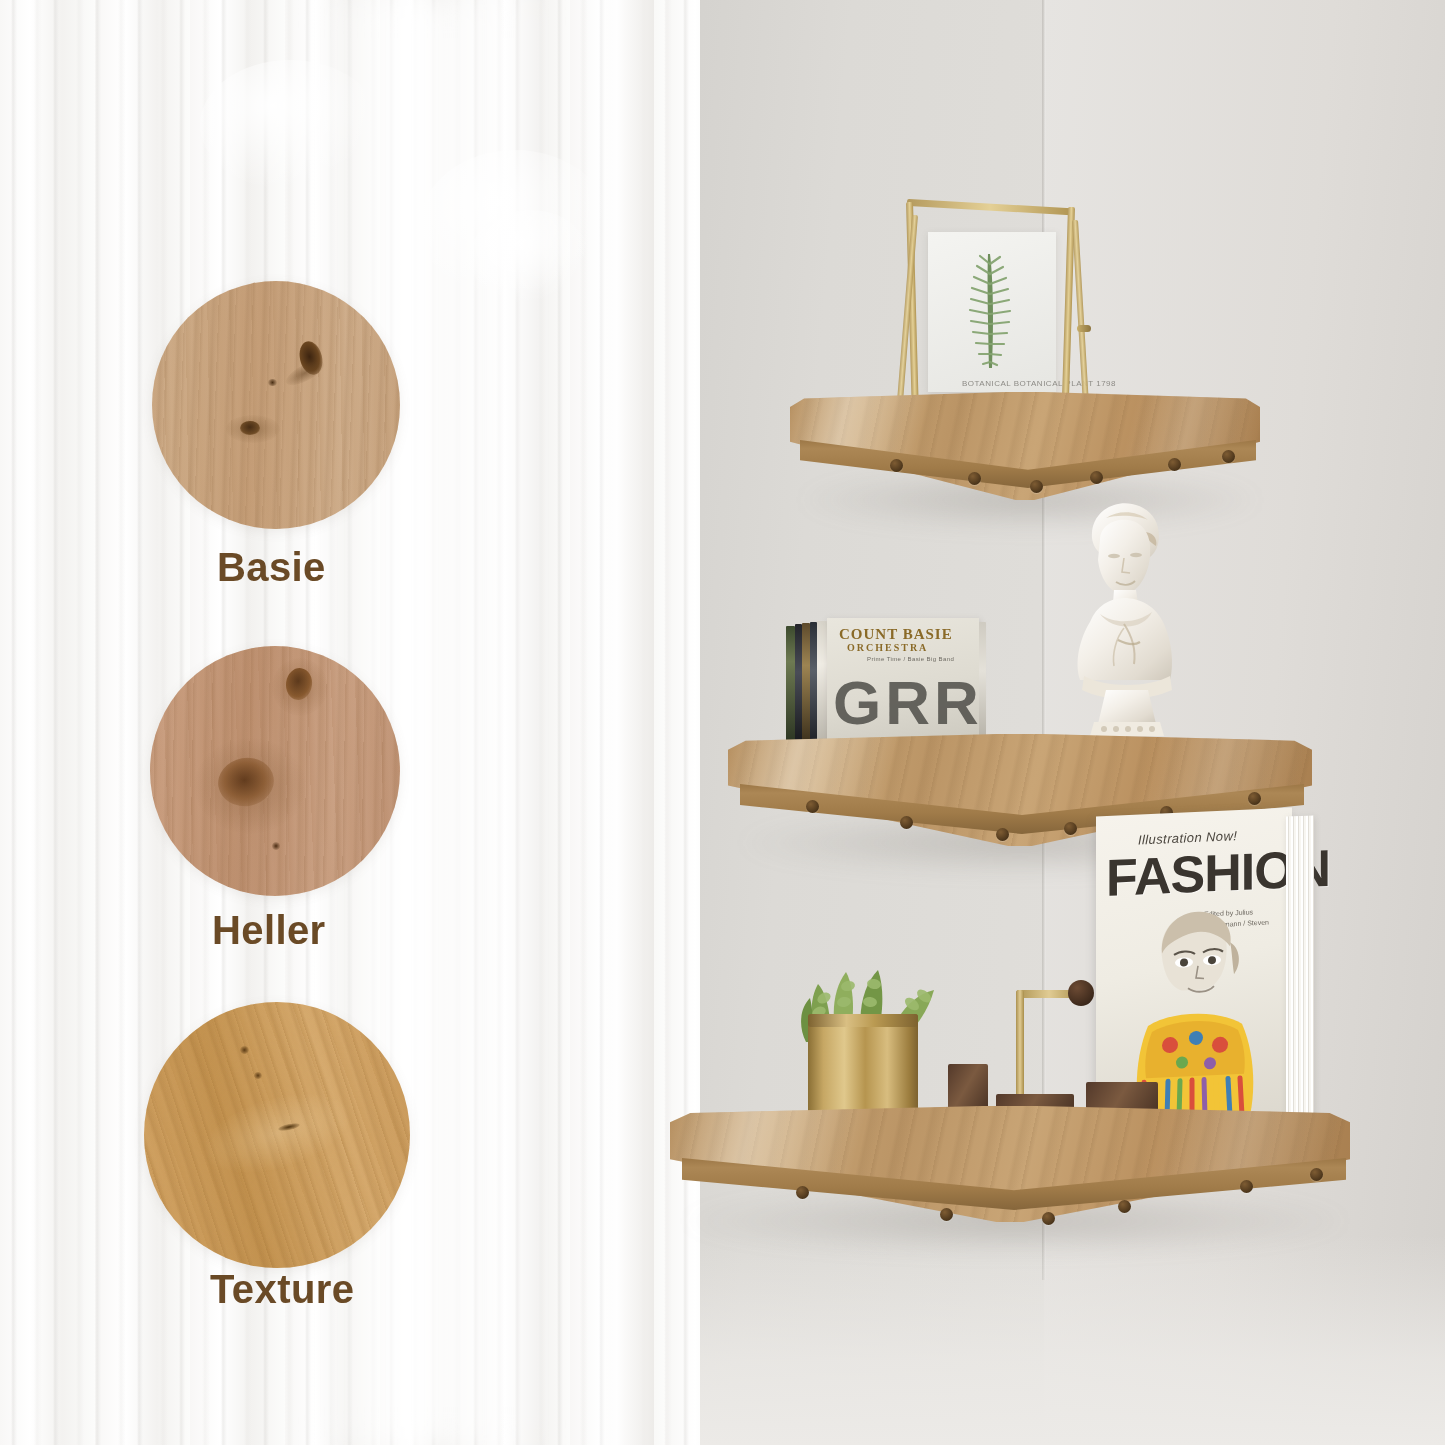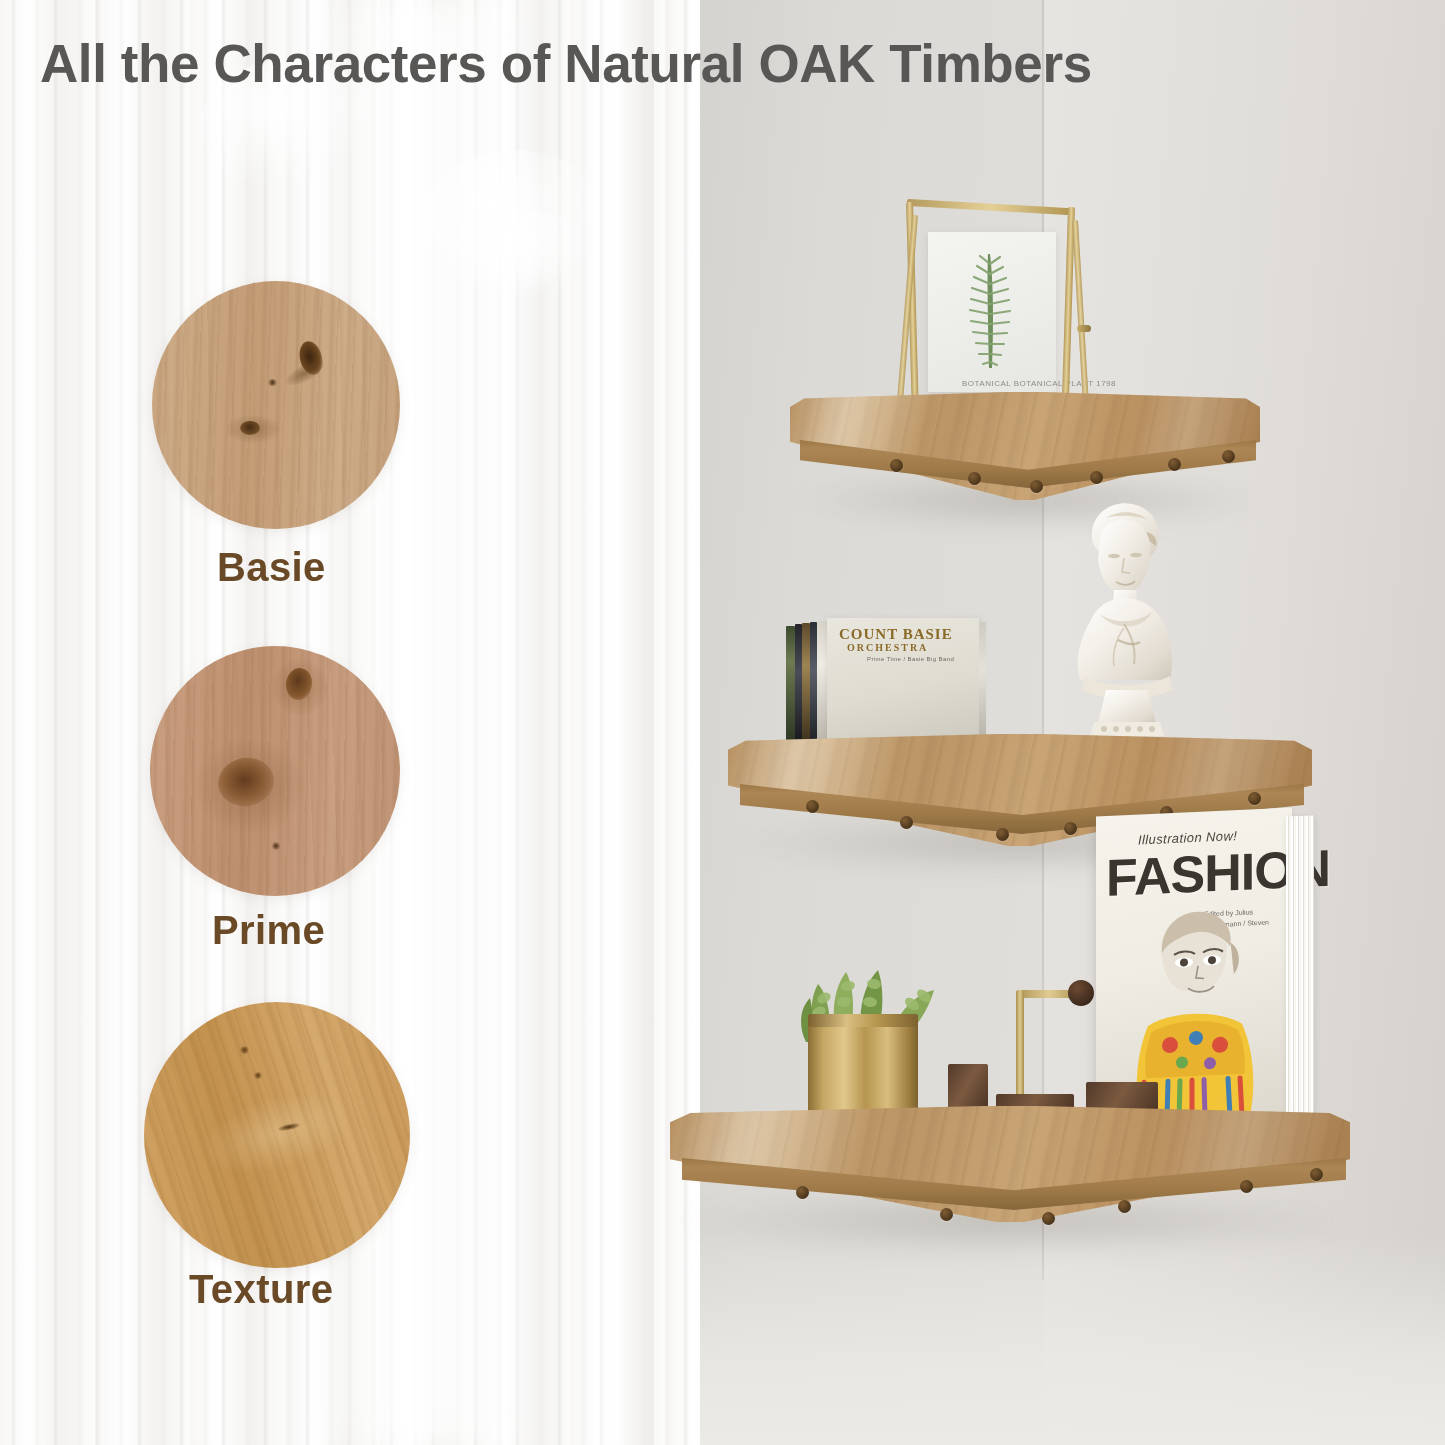--- a/index.html
+++ b/index.html
@@ -202,21 +202,20 @@
   <div class="wall-corner"></div>
   <div class="floor-shadow"></div>
 
   <div class="curtain"></div>
   <div class="curtain-glow"></div>
   <div class="curtain-edge"></div>
   <div class="curtain-blob" style="left:420px;top:150px;width:190px;height:150px;"></div>
   <div class="curtain-blob" style="left:470px;top:210px;width:120px;height:95px;"></div>
   <div class="curtain-blob" style="left:200px;top:60px;width:180px;height:130px;"></div>
 
-  <div class="headline">All the Characters of Natural OAK Timbers</div>
 
   <div class="swatch" id="sw-knot">
     <div class="grain"></div>
     <div class="knotspot" style="left:148px;top:60px;width:22px;height:34px;
          background:radial-gradient(ellipse at 45% 45%,#3c2410,#6b4620 55%,rgba(150,112,74,0) 90%);transform:rotate(-14deg);"></div>
     <div class="knotspot" style="left:132px;top:84px;width:42px;height:16px;
          background:radial-gradient(ellipse at 50% 50%,rgba(96,64,32,.55),rgba(150,112,74,0) 78%);transform:rotate(-28deg);"></div>
     <div class="knotspot" style="left:88px;top:140px;width:20px;height:14px;
          background:radial-gradient(ellipse at 50% 45%,#331d0b,#6d4a24 60%,rgba(150,112,74,0) 92%);"></div>
     <div class="knotspot" style="left:74px;top:134px;width:54px;height:28px;
@@ -232,34 +231,34 @@
          background:radial-gradient(ellipse at 45% 42%,#4e2e14,#8a5a2e 58%,rgba(176,128,92,0) 92%);transform:rotate(8deg);"></div>
     <div class="knotspot" style="left:122px;top:12px;width:56px;height:58px;
          background:radial-gradient(ellipse at 50% 50%,rgba(126,84,46,.38),rgba(176,128,92,0) 74%);"></div>
     <div class="knotspot" style="left:68px;top:112px;width:56px;height:48px;
          background:radial-gradient(ellipse at 48% 46%,#5a3418,#94633a 48%,rgba(176,128,92,0) 88%);transform:rotate(-10deg);"></div>
     <div class="knotspot" style="left:44px;top:92px;width:112px;height:96px;
          background:radial-gradient(ellipse at 50% 50%,rgba(120,80,44,.34),rgba(176,128,92,0) 72%);"></div>
     <div class="knotspot" style="left:122px;top:196px;width:8px;height:8px;
          background:radial-gradient(circle,#4a2c12,rgba(176,128,92,0) 82%);"></div>
   </div>
-  <div class="sw-label" style="left:212px;top:908px;">Prime</div>
+  <div class="sw-label" style="left:212px;top:908px;">Heller</div>
 
   <div class="swatch" id="sw-texture">
     <div class="grain"></div>
     <div class="knotspot" style="left:58px;top:96px;width:150px;height:70px;
          background:radial-gradient(ellipse at 50% 50%,rgba(255,236,200,.26),rgba(255,236,200,0) 72%);transform:rotate(-16deg);"></div>
     <div class="knotspot" style="left:96px;top:44px;width:9px;height:8px;
          background:radial-gradient(circle,#5a3a14,rgba(196,144,76,0) 82%);"></div>
     <div class="knotspot" style="left:110px;top:70px;width:8px;height:7px;
          background:radial-gradient(circle,#5a3a14,rgba(196,144,76,0) 82%);"></div>
     <div class="knotspot" style="left:134px;top:122px;width:22px;height:6px;
          background:radial-gradient(ellipse,#4f330f,rgba(196,144,76,0) 84%);transform:rotate(-12deg);"></div>
   </div>
-  <div class="sw-label" style="left:189px;top:1267px;">Texture</div>
+  <div class="sw-label" style="left:210px;top:1267px;">Texture</div>
 
   <div class="frame-mat" style="left:928px;top:232px;width:128px;height:160px;"></div>
   <svg style="position:absolute;left:940px;top:248px;width:104px;height:138px;" viewBox="0 0 104 138">
     <g fill="#87a673">
       <path d="M50 6 C53 30 54 70 52 120 L49 120 C48 70 47 30 48 6 Z" fill="#6f8f5c"></path>
     </g>
     <g stroke="#86a572" stroke-width="2.2" stroke-linecap="round" fill="none" opacity=".95">
       <path d="M50 16 L40 8"></path>
         <path d="M50 16 L60 9"></path>
       <path d="M50 26 L37 18"></path>
@@ -356,20 +355,24 @@
     <div class="rec-thin" style="left:16px;top:5px;width:8px;height:121px;background:linear-gradient(to bottom,#5d4a2c,#9d8452 35%,#3b2f1b);"></div>
     <div class="rec-thin" style="left:24px;top:4px;width:7px;height:122px;background:linear-gradient(to bottom,#2a2f36,#5a6069 40%,#1d2026);"></div>
     <div class="rec-thin" style="left:31px;top:3px;width:10px;height:123px;background:linear-gradient(to bottom,#d7d3c9,#efece4 35%,#b9b5ab);"></div>
 
     <div style="position:absolute;left:41px;top:0px;width:152px;height:128px;
                 background:linear-gradient(168deg,#e9e6dd 0%,#dedbd1 55%,#cbc8be 100%);
                 box-shadow:1px 2px 6px rgba(110,105,98,.25);">
       <div class="rec-title" style="left:12px;top:8px;font-size:15px;font-weight:bold;color:#8a6a28;letter-spacing:1px;font-family:'Liberation Serif',serif;">COUNT BASIE</div>
       <div class="rec-title" style="left:20px;top:24px;font-size:10px;font-weight:bold;color:#8a6a28;letter-spacing:2px;font-family:'Liberation Serif',serif;">ORCHESTRA</div>
       <div class="rec-title" style="left:40px;top:38px;font-size:6px;color:#6d6a62;letter-spacing:.4px;">Prime Time / Basie Big Band</div>
+      <div style="position:absolute;left:6px;top:48px;width:142px;height:74px;font-size:62px;font-weight:bold;
+                  color:#4a4944;letter-spacing:4px;line-height:74px;opacity:.82;
+                  background:repeating-linear-gradient(45deg,rgba(255,255,255,.35) 0 3px,rgba(0,0,0,.06) 3px 6px);
+                  -webkit-background-clip:text;">GRR</div>
     </div>
     <div class="rec-thin" style="left:193px;top:4px;width:7px;height:122px;background:linear-gradient(to bottom,#cfcbc1,#e4e1d9 40%,#b4b0a6);"></div>
   </div>
 
   <div class="shelf-shadow" style="left:740px;top:812px;width:560px;height:62px;"></div>
   <div class="shelf" style="left:728px;top:734px;width:584px;height:112px;">
     <div class="shelf-top"></div>
     <div class="shelf-sheen"></div>
   </div>
   <div class="shelf-rail rail-left" style="left:740px;top:784px;width:282px;height:50px;"></div>

